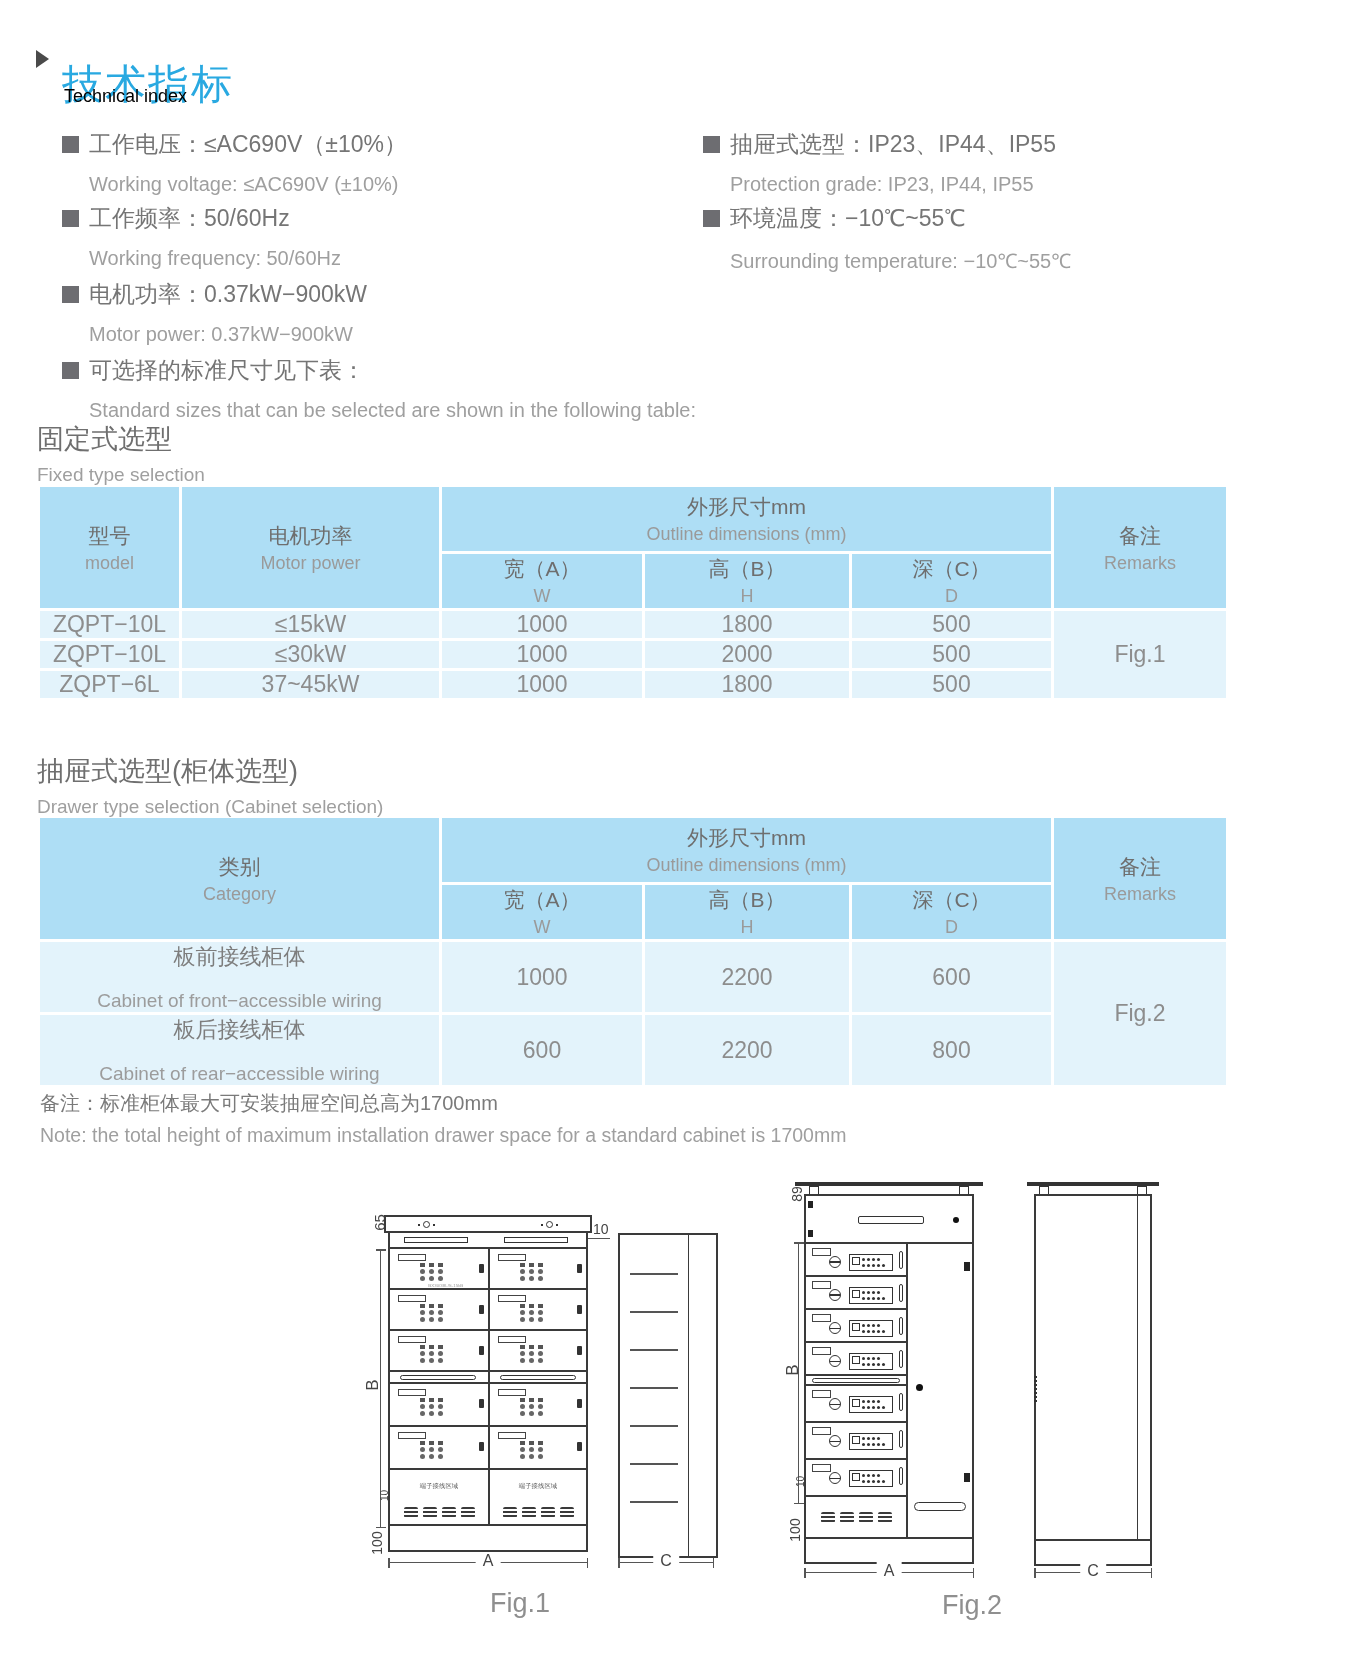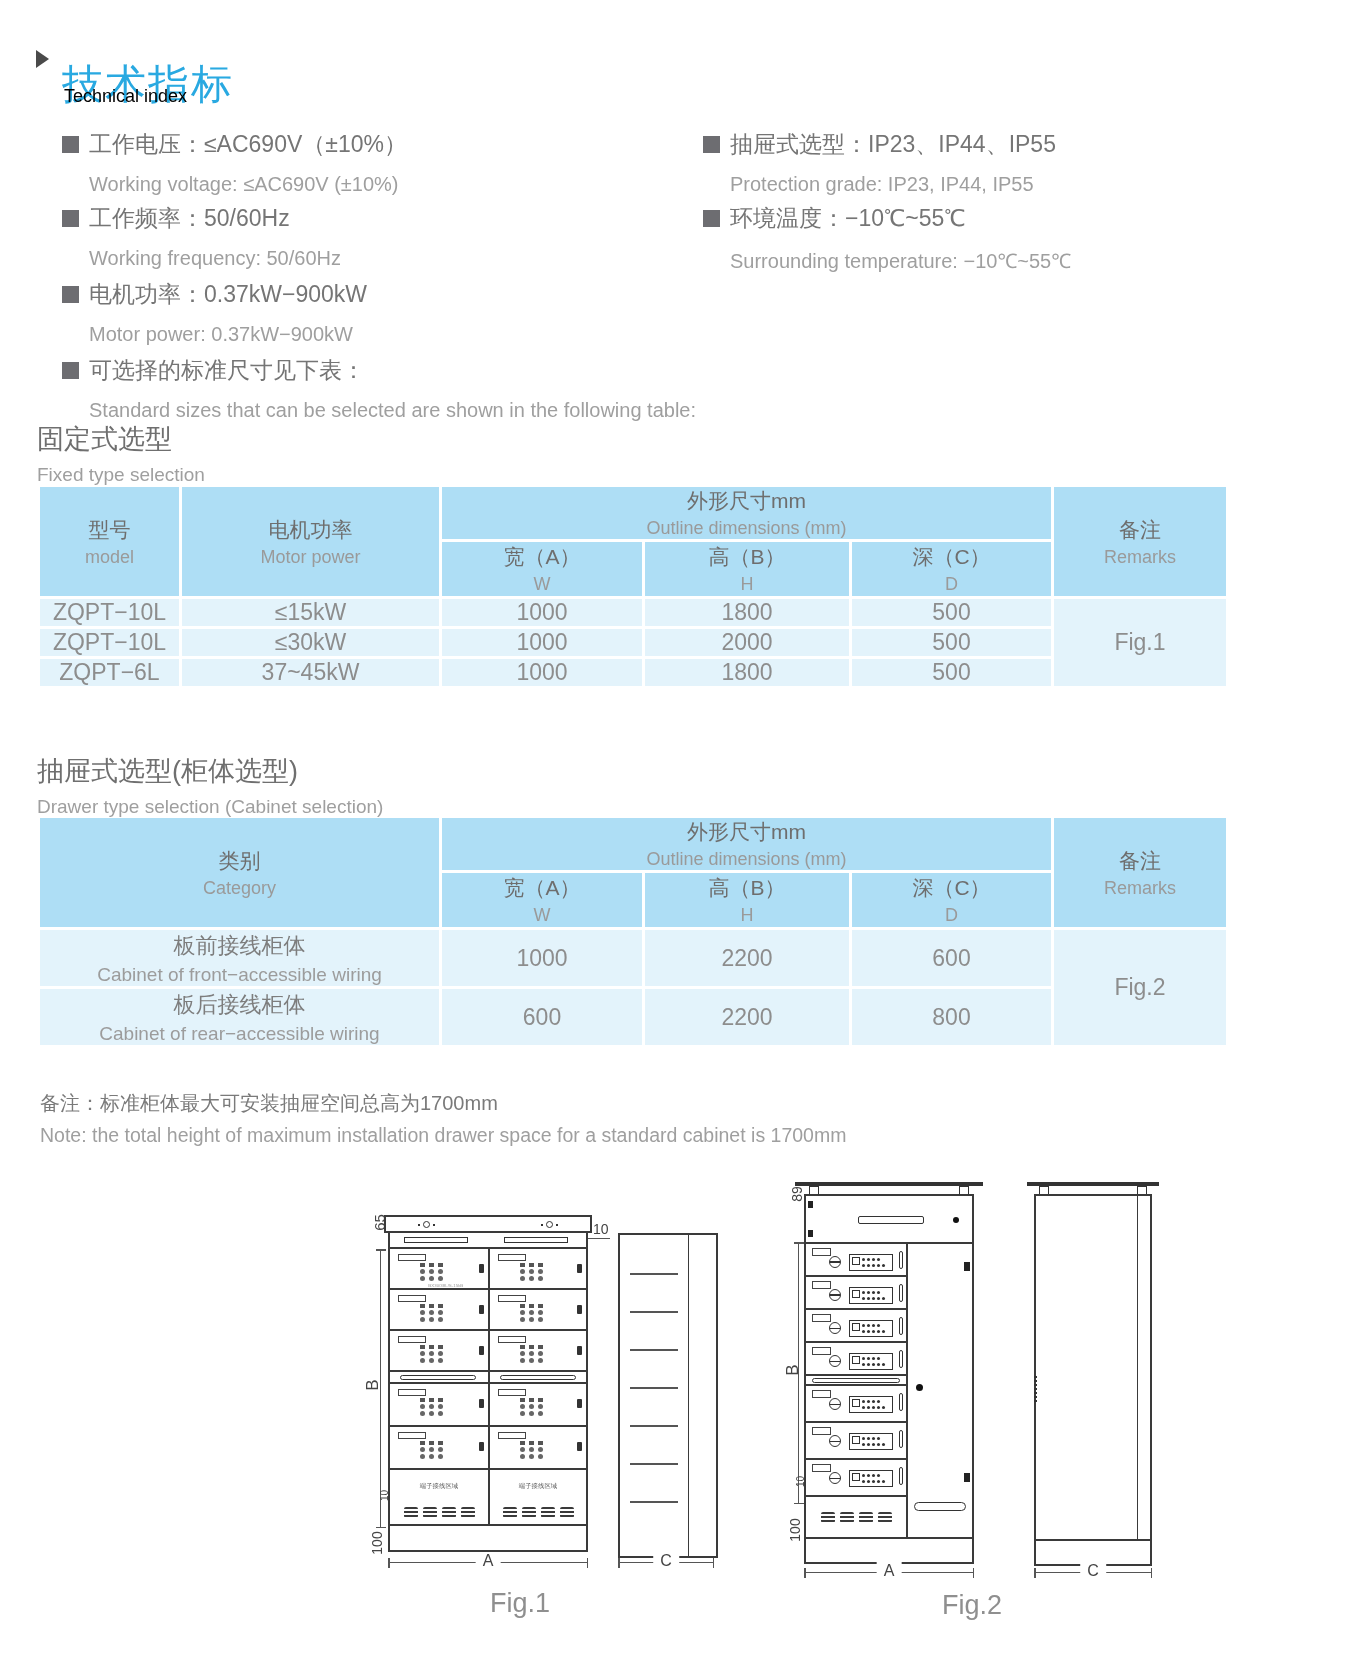--- a/index.html
+++ b/index.html
@@ -24,29 +24,29 @@
   .sec-zh{font-size:27px;color:#6f6f6f;margin-bottom:7px}
   .sec-en{font-size:19px;color:#9f9f9f}
   .note-zh{font-size:20px;color:#7a7a7a;margin-bottom:7px}
   .note-en{font-size:19.5px;color:#9f9f9f}
 
   
   table{border-collapse:separate;border-spacing:3px;table-layout:fixed;position:absolute}
   th,td{text-align:center;vertical-align:middle;padding:0}
   th{background:#aedef5;font-weight:normal}
   td{background:#e3f3fb}
-  tr.h1 th{height:52px}
+  tr.h1 th{height:64px}
   tr.h2 th{height:54px}
   .t1 tr.d{height:26px}
   .t2 tr.d{height:56px}
   th .zh{font-size:21px;color:#6e6e6e;margin-bottom:3px}
   th .en{font-size:18px;color:#9a9a9a}
   td.val{font-size:23px;color:#8d8d8d}
   td.cat .czh{font-size:22px;color:#7d7d7d}
-  td.cat .cen{font-size:19px;color:#9c9c9c;margin-top:3px}
+  td.cat .cen{font-size:19px;color:#9c9c9c;margin-top:18px}
 
   
   .fig{position:absolute}
   .caption{position:absolute;font-size:27px;color:#8f8f8f}
   .dim{position:absolute;color:#444}
   .rot{transform:rotate(-90deg);transform-origin:center;text-align:center}
   .hdim{position:absolute;border-top:1.5px solid #555;height:0}
   .hdim::before,.hdim::after{content:"";position:absolute;top:-5px;width:1.5px;height:10px;background:#555}
   .hdim::before{left:0}.hdim::after{right:0}
   .hdim .lb{position:absolute;left:50%;top:-11px;transform:translateX(-50%);background:#fff;padding:0 7px;font-size:16px;color:#444}

